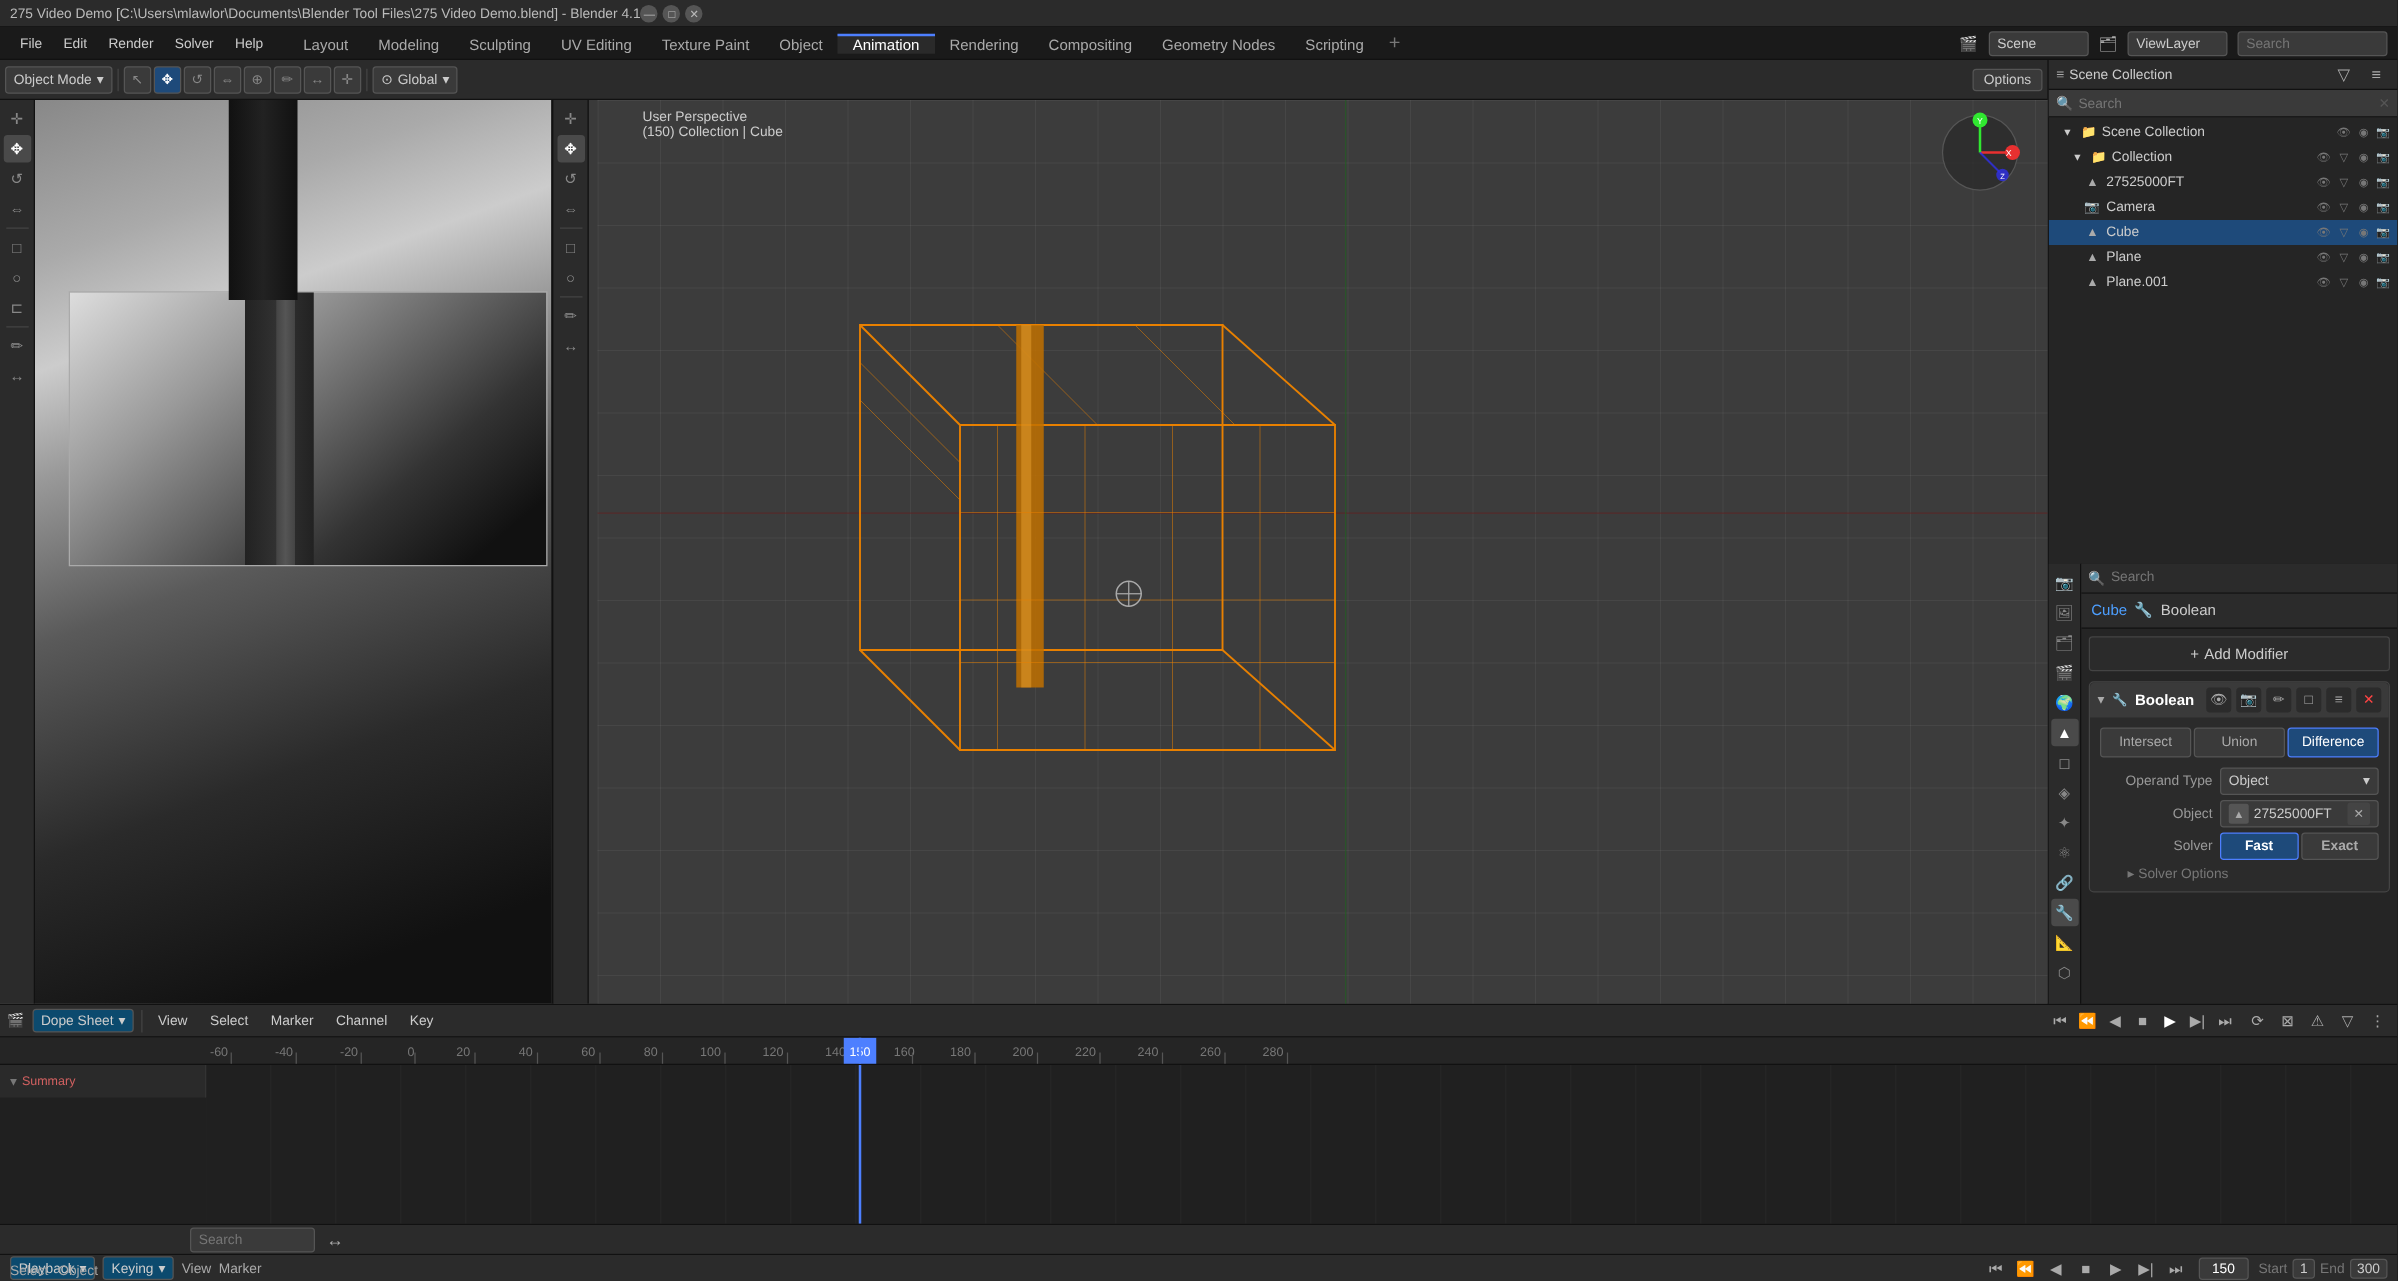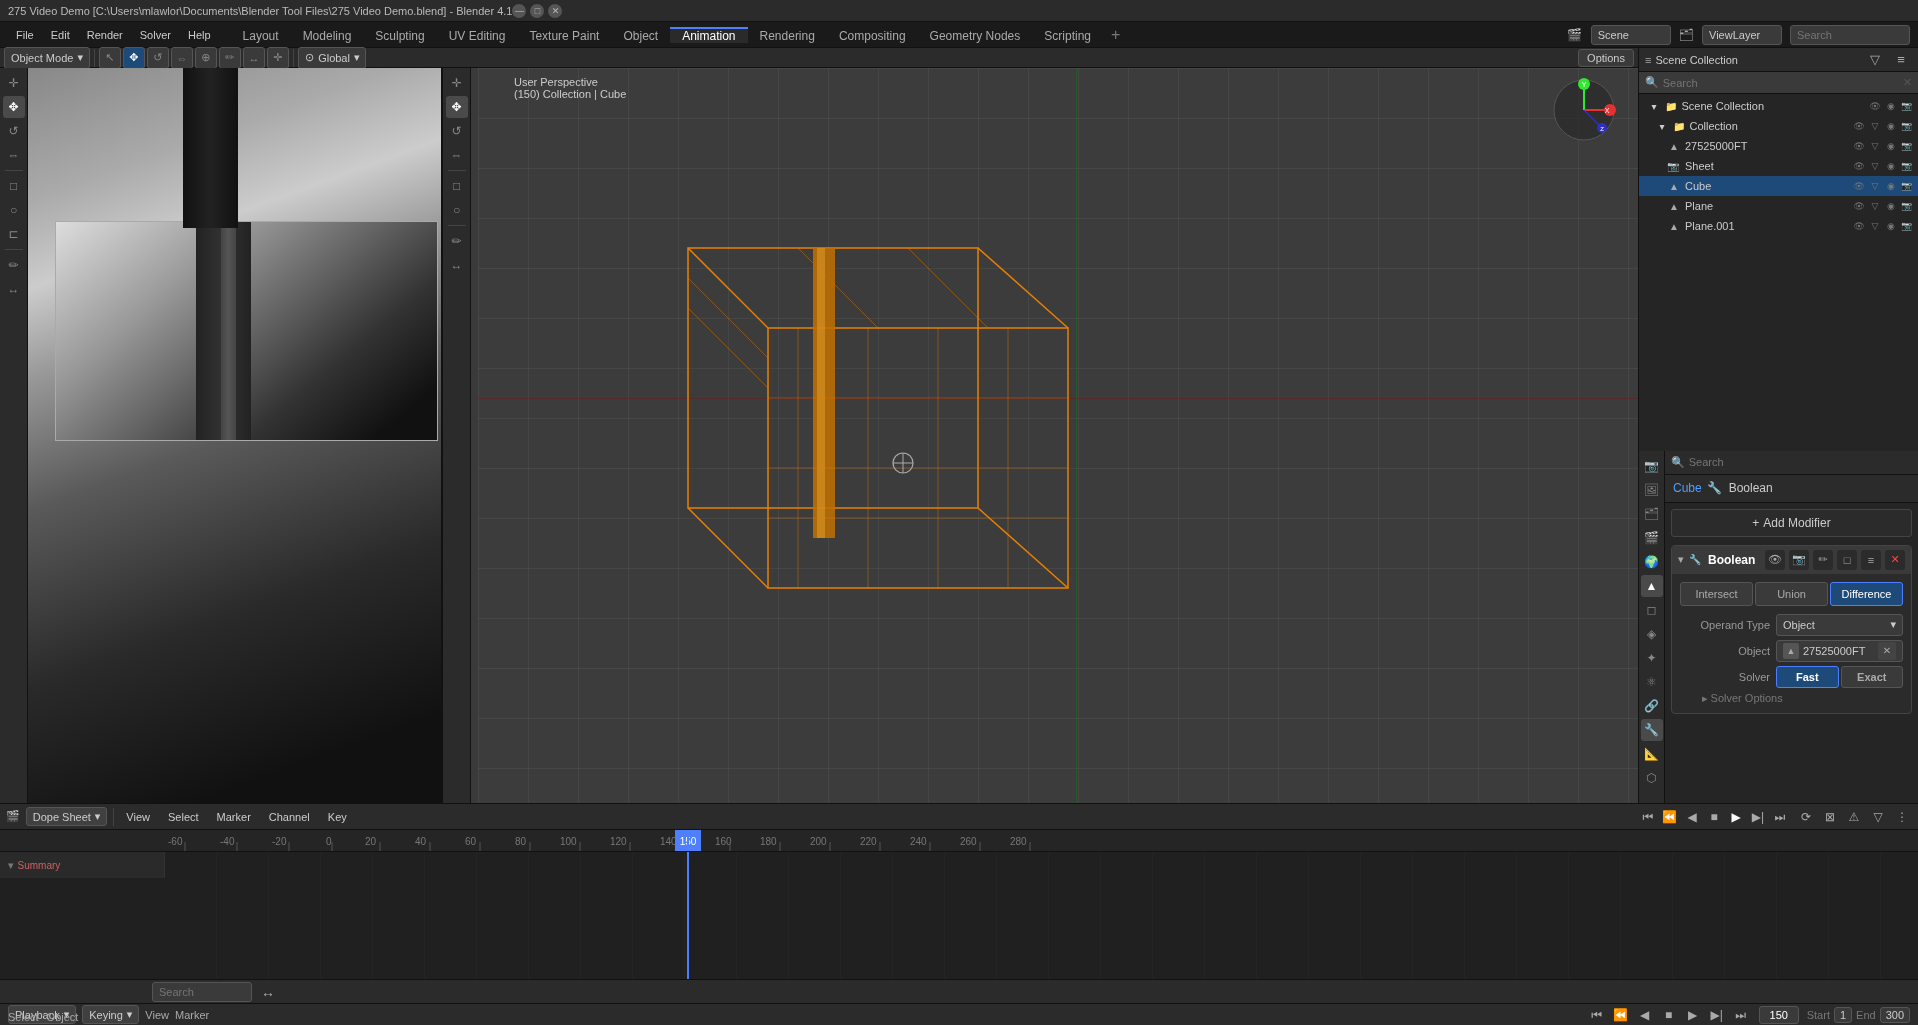--- a/index.html
+++ b/index.html
@@ -447,21 +447,21 @@
     .se-value {
       background: #3a3a3a;
       border: 1px solid #555;
       border-radius: 3px;
       padding: 1px 5px;
       color: #ccc;
     }
 
     
     .toolbar-select {
-      background: #404040;
+      background: #0c4a6e;
       border: 1px solid #555;
       border-radius: 3px;
       padding: 2px 6px;
       color: #ccc;
       font-size: 11px;
       cursor: pointer;
       display: flex; align-items: center; gap: 4px;
     }
     .toolbar-divider {
       width: 1px; height: 18px;
@@ -503,21 +503,21 @@
       width: 22px; height: 22px;
       background: transparent;
       border-radius: 3px;
       display: flex; align-items: center; justify-content: center;
       cursor: pointer;
       font-size: 12px; color: #888;
     }
 
     
     #top-3d-toolbar {
-      height: 20px;
+      height: 32px;
       background: #2b2b2b;
       display: flex;
       align-items: center;
       padding: 0 4px;
       gap: 4px;
       border-bottom: 1px solid #111;
     }
 
     .mode-select {
       background: #3a3a3a;
@@ -843,21 +843,21 @@
         <div class="item-controls">
           <span class="tree-ctrl">👁</span>
           <span class="tree-ctrl">▽</span>
           <span class="tree-ctrl">◉</span>
           <span class="tree-ctrl">📷</span>
         </div>
       </div>
 
       <div class="tree-item" style="padding-left:28px;">
         <span class="item-icon" style="color:#aaa;">📷</span>
-        <span class="item-name">Sheet</span>
+        <span class="item-name">Camera</span>
         <div class="item-controls">
           <span class="tree-ctrl">👁</span>
           <span class="tree-ctrl">▽</span>
           <span class="tree-ctrl">◉</span>
           <span class="tree-ctrl">📷</span>
         </div>
       </div>
 
       <div class="tree-item selected" style="padding-left:28px;">
         <span class="item-icon" style="color:#aaa;">▲</span>

